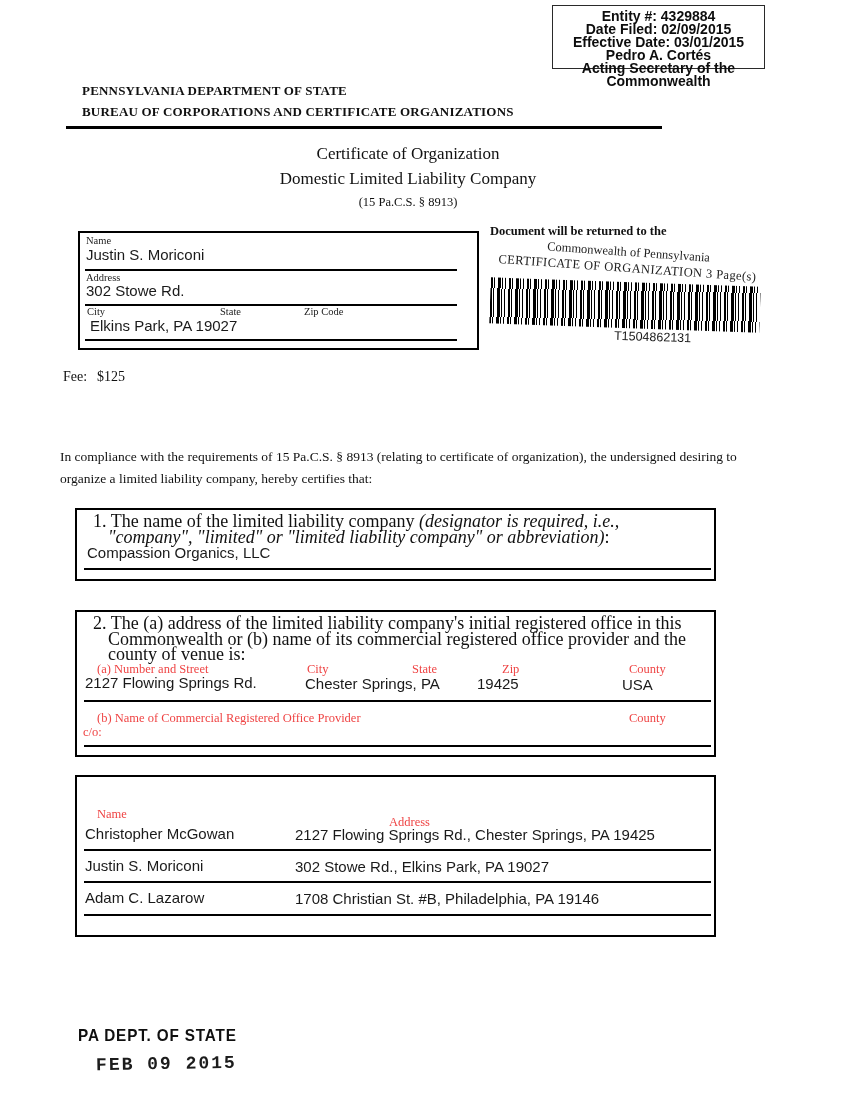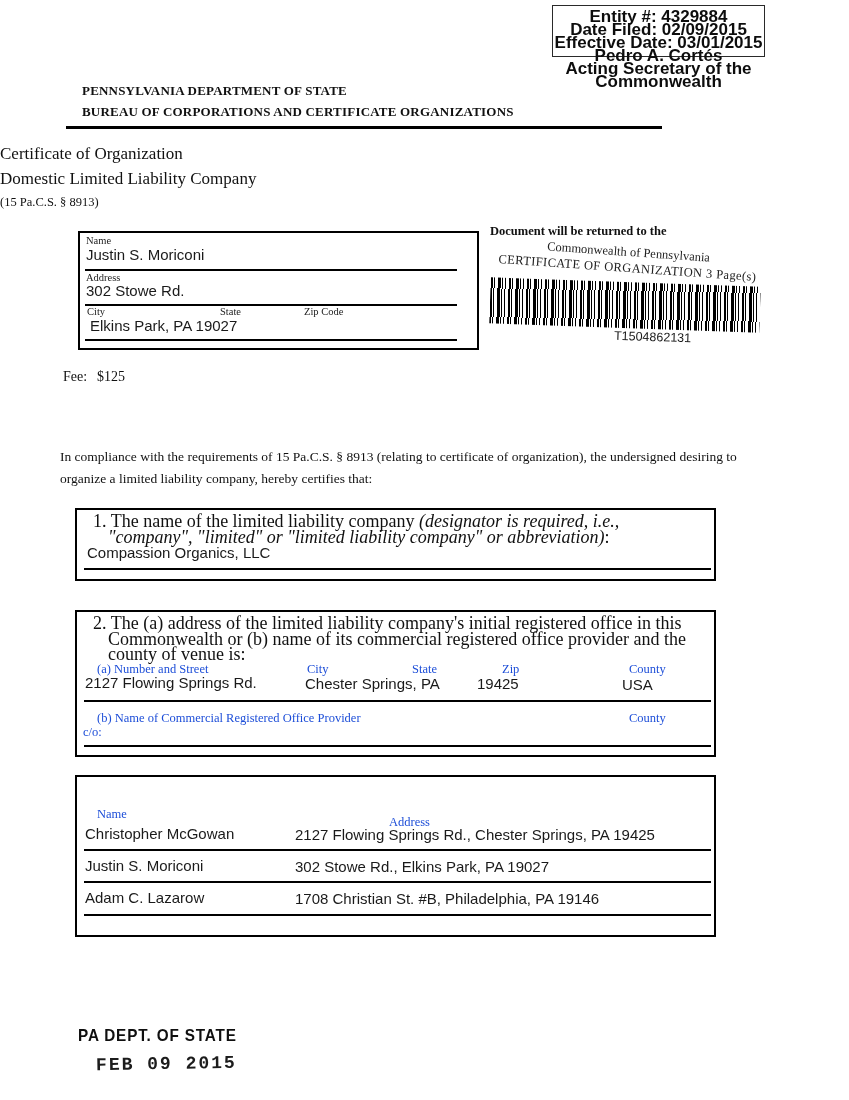--- a/index.html
+++ b/index.html
@@ -11,33 +11,33 @@
     background: #ffffff;
     margin: 0 auto;
     overflow: hidden;
     font-family: "Liberation Serif", serif;
     color: #111;
   }
   .abs { position: absolute; }
 
   
   .stamp-box {
-    left: 552px; top: 5px; width: 213px; height: 52px;
+    left: 552px; top: 5px; width: 213px; height: 64px;
     border: 1px solid #2a2a2a;
     padding-top: 4px;
     text-align: center;
     font-family: "Liberation Sans", sans-serif;
-    font-size: 17px; font-weight: bold; line-height: 13px;
+    font-size: 14px; font-weight: bold; line-height: 13px;
     color: #0d0d0d;
   }
 
   .hdr-line { left: 82px; font-weight: bold; font-size: 13px; letter-spacing: 0.2px; }
   .rule { left: 66px; top: 126px; width: 596px; height: 3px; background: #000; }
 
-  .titleblock { left: 0; top: 144px; width: 816px; text-align: left; }
+  .titleblock { left: 0; top: 144px; width: 816px; text-align: center; }
   .title-1 { font-size: 17px; }
   .title-2 { font-size: 17px; margin-top: 5px; }
   .title-3 { font-size: 12.5px; margin-top: 6px; }
 
   
   .addr-box { left: 78px; top: 231px; width: 401px; height: 119px; border: 2px solid #000; }
   .field-label { position: absolute; font-size: 10.5px; color: #222; }
   .field-value { position: absolute; font-family: "Liberation Sans", sans-serif; font-size: 15px; color: #1a1a1a; }
   .uline { position: absolute; height: 2px; background: #000; }
 
@@ -65,21 +65,21 @@
 
   .compliance { left: 60px; top: 446px; width: 700px; font-size: 13.5px; line-height: 21.5px; }
 
   .sec-box { border: 2px solid #000; background: #fff; }
   .sec1 { left: 75px; top: 508px; width: 641px; height: 73px; }
   .sec2 { left: 75px; top: 610px; width: 641px; height: 147px; }
   .sec3 { left: 75px; top: 775px; width: 641px; height: 162px; }
   .box-label { position: absolute; left: 16px; top: 4px; right: 8px;
                font-size: 18px; line-height: 15.5px; padding-left: 15px; text-indent: -15px; }
   .ital { font-style: italic; }
-  .col-label { position: absolute; font-size: 12.5px; color: #1d4ed8; }
+  .col-label { position: absolute; font-size: 12.5px; color: #ef4444; }
   .val { position: absolute; font-family: "Liberation Sans", sans-serif; font-size: 15px; color: #1a1a1a; white-space: nowrap; }
 
   
   .stamp-dept { left: 78px; top: 1026px; font-family: "Liberation Sans", sans-serif;
                 font-weight: bold; font-size: 15px; letter-spacing: 0.8px; color: #0f0f0f;
                 transform: scale(1.02, 1.08); transform-origin: left top; }
   .stamp-date { left: 96px; top: 1054px; font-family: "Liberation Mono", monospace;
                 font-weight: bold; font-size: 18px; letter-spacing: 2px; color: #1c1c1c;
                 transform: rotate(-1deg); }
 </style>

